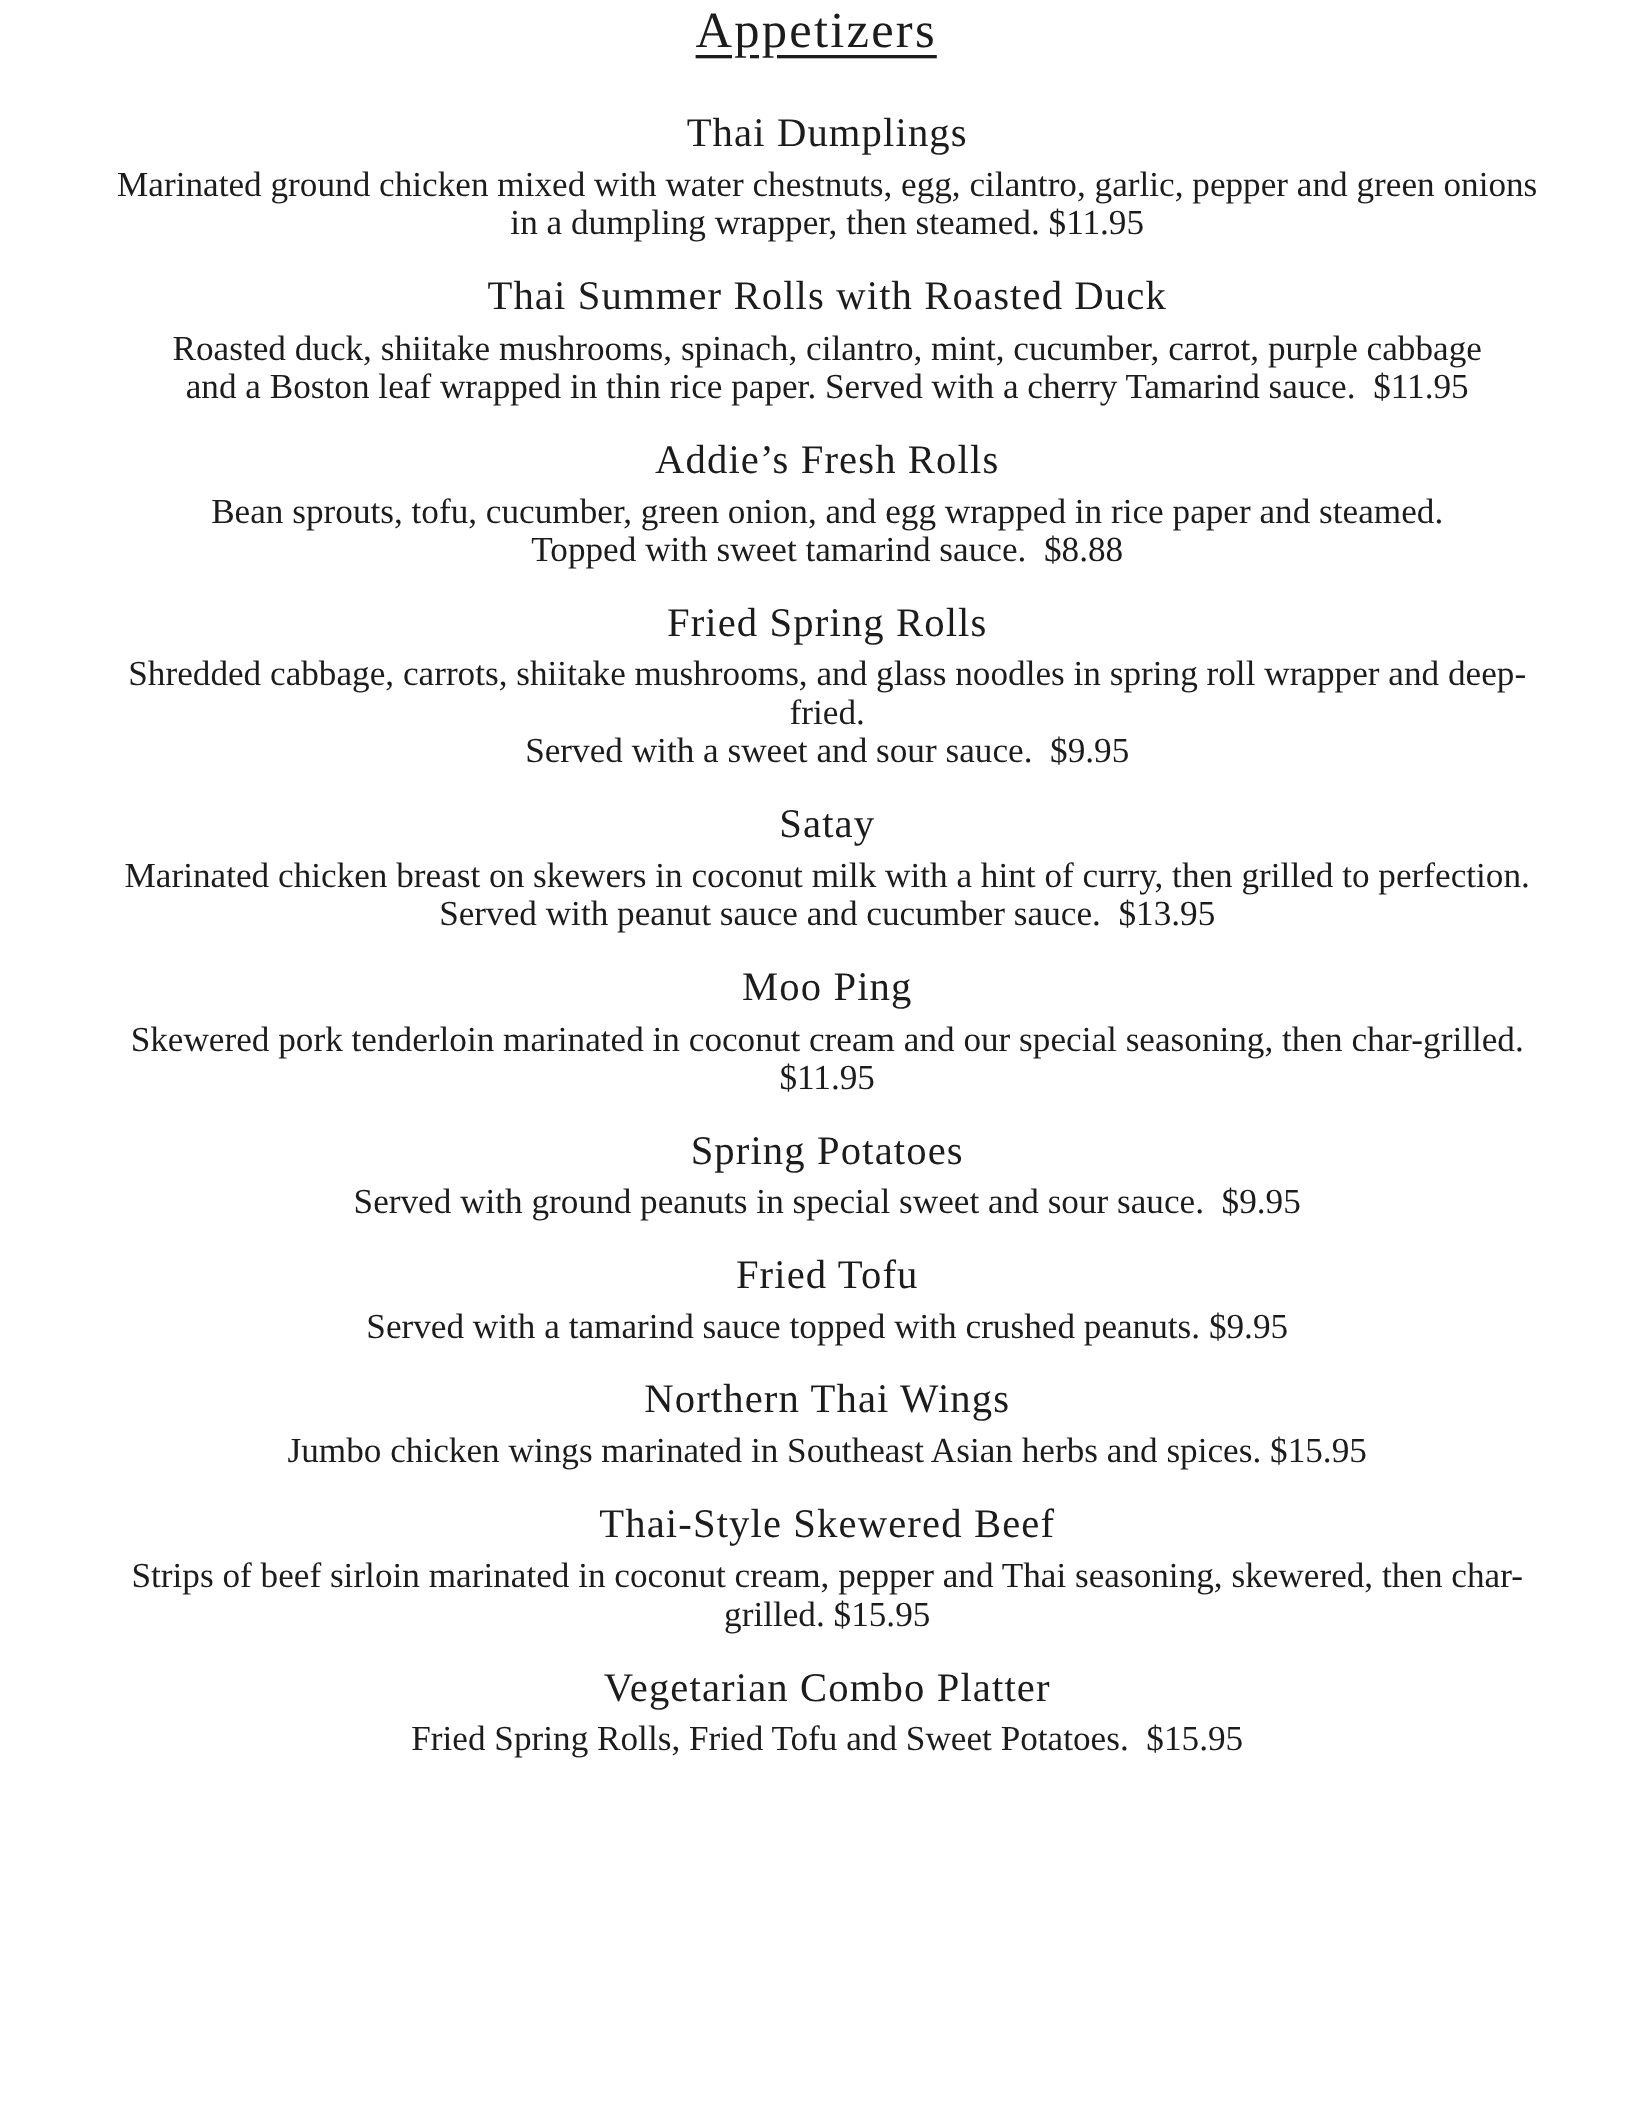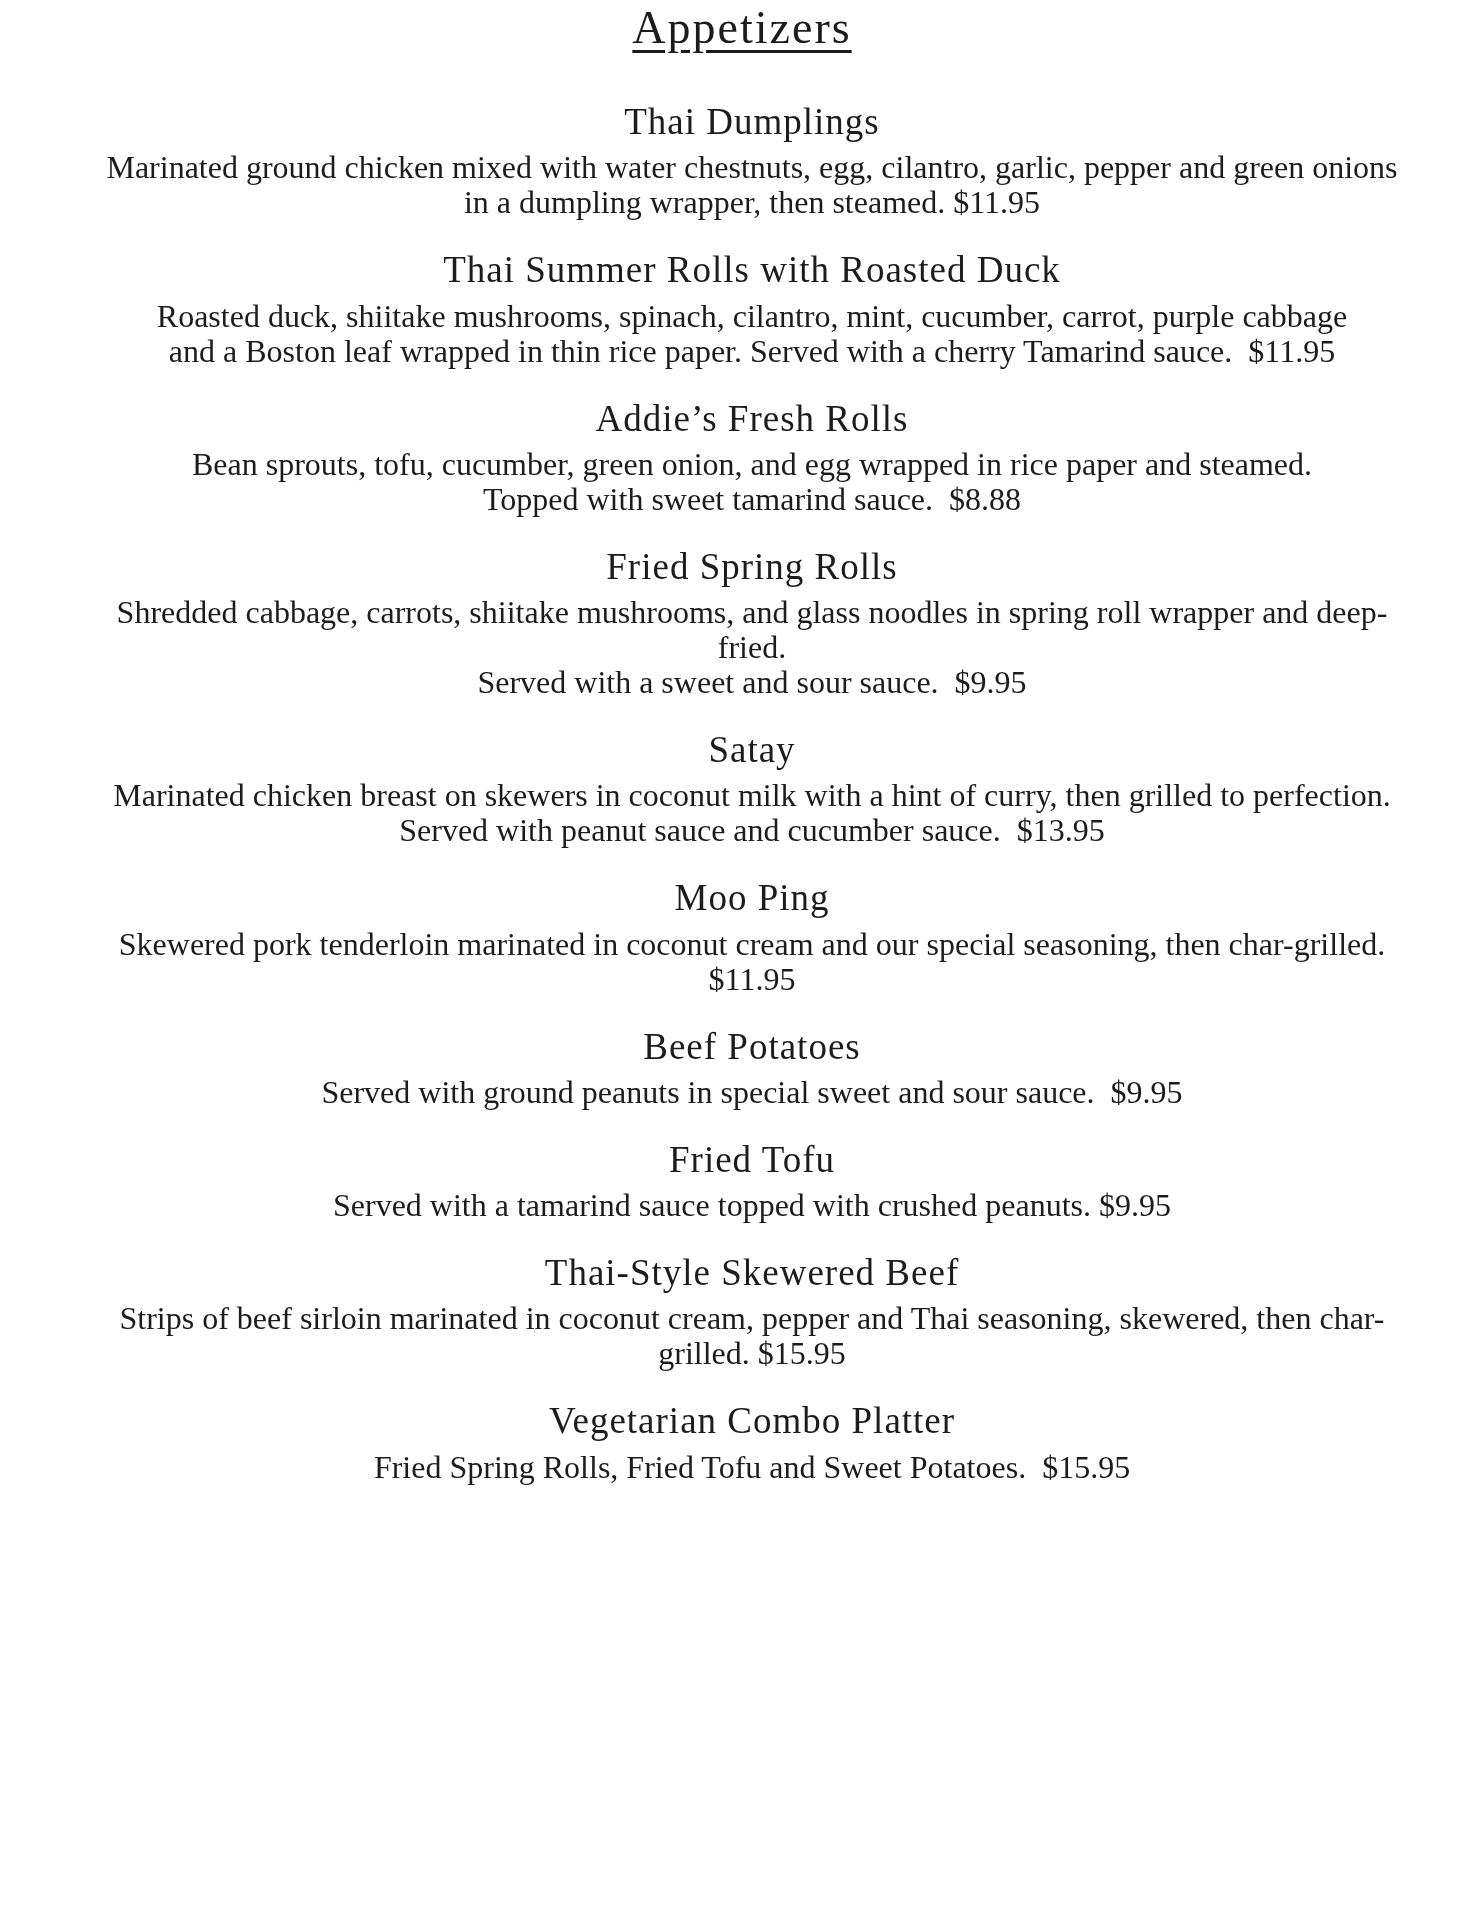--- a/index.html
+++ b/index.html
@@ -80,29 +80,33 @@
     <p class="desc-line">Marinated chicken breast on skewers in coconut milk with a hint of curry, then grilled to perfection.</p>
     <p class="desc-line">Served with peanut sauce and cucumber sauce.  $13.95</p>
   </section>
 
   <section class="item">
     <h2 class="item-name">Moo Ping</h2>
     <p class="desc-line">Skewered pork tenderloin marinated in coconut cream and our special seasoning, then char-grilled. $11.95</p>
   </section>
 
   <section class="item">
-    <h2 class="item-name">Beef Potatoes</h2>
+    <h2 class="item-name">Spring Potatoes</h2>
     <p class="desc-line">Served with ground peanuts in special sweet and sour sauce.  $9.95</p>
   </section>
 
   <section class="item">
     <h2 class="item-name">Fried Tofu</h2>
     <p class="desc-line">Served with a tamarind sauce topped with crushed peanuts. $9.95</p>
   </section>
 
+  <section class="item">
+    <h2 class="item-name">Northern Thai Wings</h2>
+    <p class="desc-line">Jumbo chicken wings marinated in Southeast Asian herbs and spices. $15.95</p>
+  </section>
 
   <section class="item">
     <h2 class="item-name">Thai-Style Skewered Beef</h2>
     <p class="desc-line">Strips of beef sirloin marinated in coconut cream, pepper and Thai seasoning, skewered, then char-</p>
     <p class="desc-line">grilled. $15.95</p>
   </section>
 
   <section class="item">
     <h2 class="item-name">Vegetarian Combo Platter</h2>
     <p class="desc-line">Fried Spring Rolls, Fried Tofu and Sweet Potatoes.  $15.95</p>

